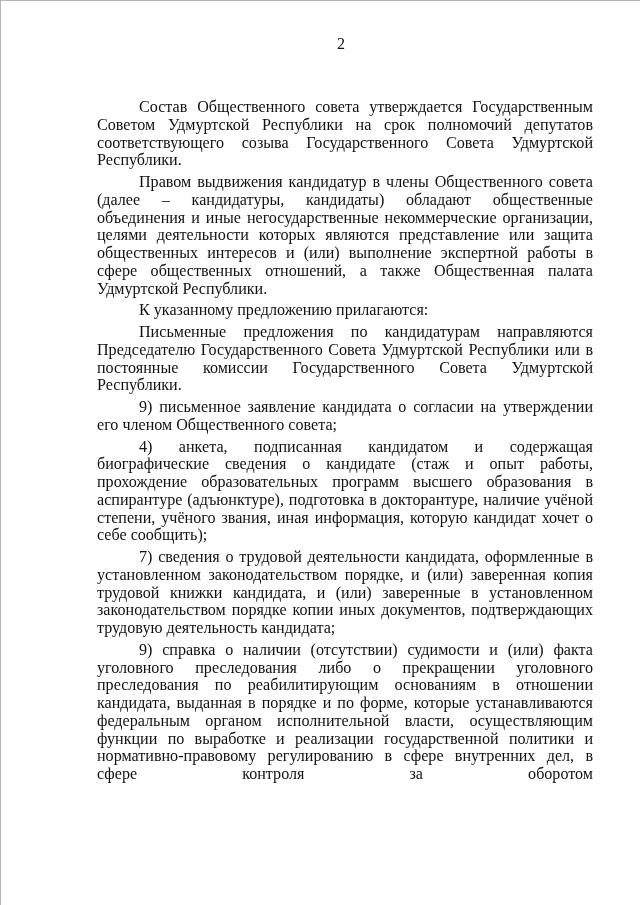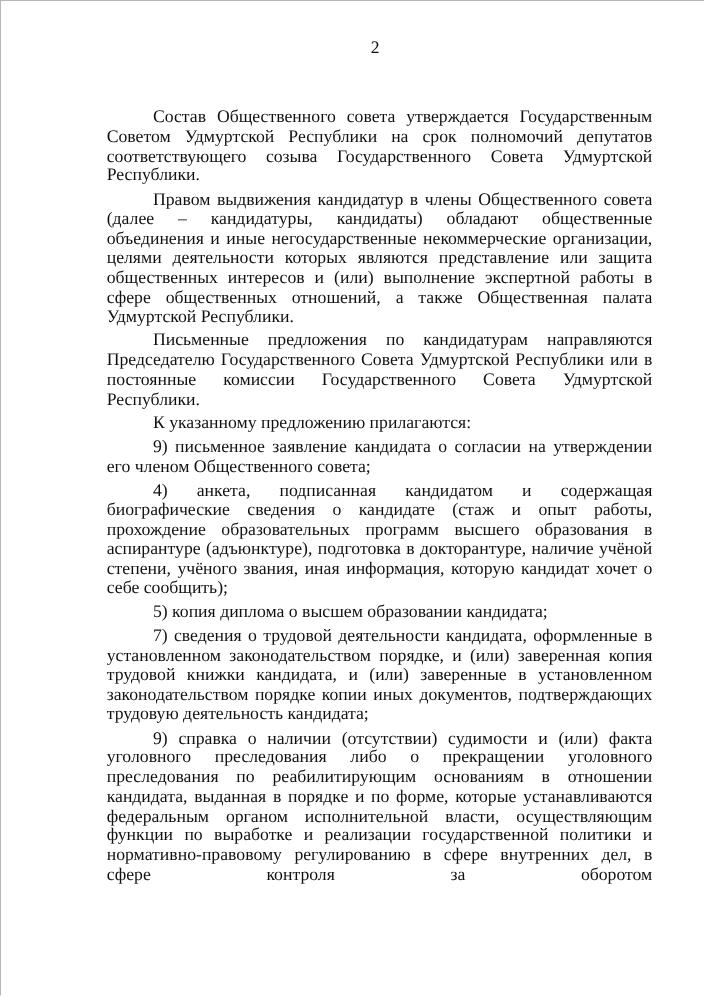--- a/index.html
+++ b/index.html
@@ -52,21 +52,20 @@
 </style>
 </head>
 <body>
 
 <div class="page">
   <div class="page-number">2</div>
 
   <div class="body-text">
     <p class="para">Состав Общественного совета утверждается Государственным Советом Удмуртской Республики на срок полномочий депутатов соответствующего созыва Государственного Совета Удмуртской Республики.</p>
     <p class="para">Правом выдвижения кандидатур в члены Общественного совета (далее – кандидатуры, кандидаты) обладают общественные объединения и иные негосударственные некоммерческие организации, целями деятельности которых являются представление или защита общественных интересов и (или) выполнение экспертной работы в сфере общественных отношений, а также Общественная палата Удмуртской Республики.</p>
+    <p class="para">К указанному предложению прилагаются:</p>
     <p class="para">Письменные предложения по кандидатурам направляются Председателю Государственного Совета Удмуртской Республики или в постоянные комиссии Государственного Совета Удмуртской Республики.</p>
-    <p class="para">К указанному предложению прилагаются:</p>
     <p class="para">9) письменное заявление кандидата о согласии на утверждении его членом Общественного совета;</p>
     <p class="para">4) анкета, подписанная кандидатом и содержащая биографические сведения о кандидате (стаж и опыт работы, прохождение образовательных программ высшего образования в аспирантуре (адъюнктуре), подготовка в докторантуре, наличие учёной степени, учёного звания, иная информация, которую кандидат хочет о себе сообщить);</p>
-    <p class="para">5) копия диплома о высшем образовании кандидата;</p>
     <p class="para">7) сведения о трудовой деятельности кандидата, оформленные в установленном законодательством порядке, и (или) заверенная копия трудовой книжки кандидата, и (или) заверенные в установленном законодательством порядке копии иных документов, подтверждающих трудовую деятельность кандидата;</p>
     <p class="para" style="text-align-last: justify;">9) справка о наличии (отсутствии) судимости и (или) факта уголовного преследования либо о прекращении уголовного преследования по реабилитирующим основаниям в отношении кандидата, выданная в порядке и по форме, которые устанавливаются федеральным органом исполнительной власти, осуществляющим функции по выработке и реализации государственной политики и нормативно-правовому регулированию в сфере внутренних дел, в сфере контроля за оборотом</p>
   </div>
 </div>
 
 </body></html>

